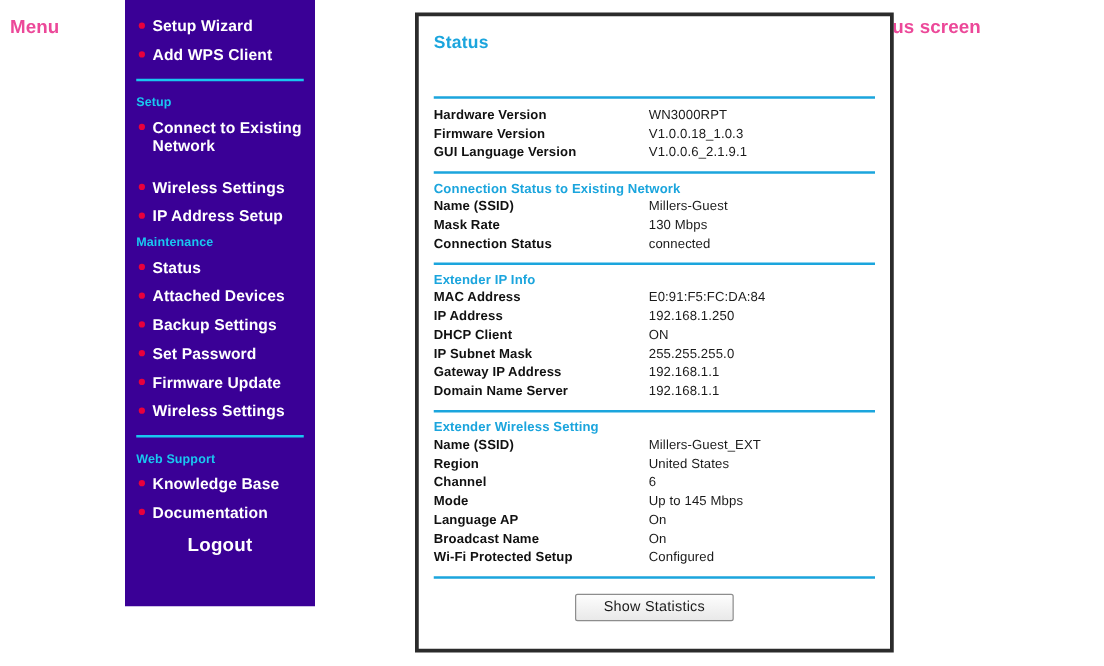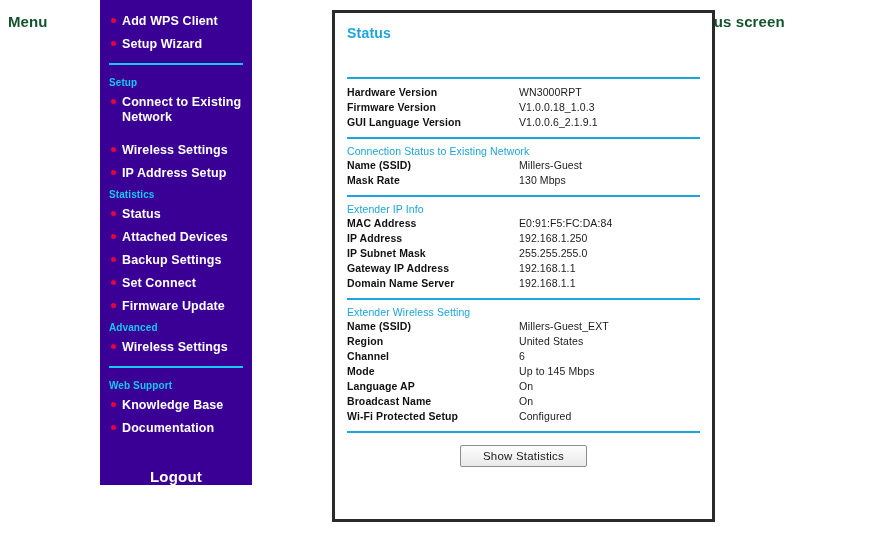--- a/index.html
+++ b/index.html
@@ -14,21 +14,21 @@
     position: relative;
     overflow: hidden;
     -webkit-font-smoothing: antialiased;
   }
 
   
   .caption {
     position: absolute;
     font-weight: bold;
     font-size: 15px;
-    color: #14532d;
+    color: #ec4899;
     letter-spacing: 0.1px;
     white-space: nowrap;
   }
   #caption-menu { left: 8px; top: 13px; }
   #caption-status { left: 685px; top: 13px; }
 
   
   #menu-panel {
     position: absolute;
     left: 100px;
@@ -79,21 +79,21 @@
   .menu-rule {
     height: 2px;
     background: #19c7f0;
     margin: 9px 9px 10px 9px;
   }
   .menu-logout {
     color: #ffffff;
     font-weight: bold;
     font-size: 15px;
     text-align: center;
-    margin-top: 30px;
+    margin-top: 8px;
     letter-spacing: 0.2px;
   }
 
   
   #status-panel {
     position: absolute;
     left: 332px;
     top: 10px;
     width: 383px;
     height: 512px;
@@ -118,21 +118,21 @@
     background: #1ba5dd;
     margin: 0;
   }
   .hr-blue.top-gap { margin-top: 36px; }
   .section {
     margin: 0;
     padding: 6px 0 7px 0;
   }
   .section-head {
     color: #1ba5dd;
-    font-weight: normal;
+    font-weight: bold;
     font-size: 10.5px;
     letter-spacing: 0.1px;
     margin: 0 0 1px 0;
   }
   .row {
     display: flex;
     align-items: center;
     line-height: 15px;
     font-size: 10.5px;
   }
@@ -165,34 +165,33 @@
 </style>
 </head>
 <body>
 
 <div class="caption" id="caption-menu">Menu</div>
 
 <div class="caption" id="caption-status">Status screen</div>
 
 <div id="menu-panel">
   <div class="menu-inner" id="menu-inner">
+      <div class="menu-link">Setup Wizard</div>
       <div class="menu-link">Add WPS Client</div>
-      <div class="menu-link">Setup Wizard</div>
       <div class="menu-rule"></div>
       <div class="menu-head">Setup</div>
       <div class="menu-link wrap">Connect to Existing Network</div>
       <div class="menu-link">Wireless Settings</div>
       <div class="menu-link">IP Address Setup</div>
-      <div class="menu-head">Statistics</div>
+      <div class="menu-head">Maintenance</div>
       <div class="menu-link">Status</div>
       <div class="menu-link">Attached Devices</div>
       <div class="menu-link">Backup Settings</div>
-      <div class="menu-link">Set Connect</div>
+      <div class="menu-link">Set Password</div>
       <div class="menu-link">Firmware Update</div>
-      <div class="menu-head">Advanced</div>
       <div class="menu-link">Wireless Settings</div>
       <div class="menu-rule"></div>
       <div class="menu-head">Web Support</div>
       <div class="menu-link">Knowledge Base</div>
       <div class="menu-link">Documentation</div>
       <div class="menu-logout">Logout</div>
     </div>
 </div>
 
 <div id="status-panel">
@@ -218,31 +217,39 @@
         <div class="section">
           <div class="section-head">Connection Status to Existing Network</div>
           <div class="row">
             <div class="lbl">Name (SSID)</div>
             <div class="val">Millers-Guest</div>
           </div>
           <div class="row">
             <div class="lbl">Mask Rate</div>
             <div class="val">130 Mbps</div>
           </div>
+          <div class="row">
+            <div class="lbl">Connection Status</div>
+            <div class="val">connected</div>
+          </div>
         </div>
         <div class="hr-blue"></div>
         <div class="section">
           <div class="section-head">Extender IP Info</div>
           <div class="row">
             <div class="lbl">MAC Address</div>
             <div class="val">E0:91:F5:FC:DA:84</div>
           </div>
           <div class="row">
             <div class="lbl">IP Address</div>
             <div class="val">192.168.1.250</div>
+          </div>
+          <div class="row">
+            <div class="lbl">DHCP Client</div>
+            <div class="val">ON</div>
           </div>
           <div class="row">
             <div class="lbl">IP Subnet Mask</div>
             <div class="val">255.255.255.0</div>
           </div>
           <div class="row">
             <div class="lbl">Gateway IP Address</div>
             <div class="val">192.168.1.1</div>
           </div>
           <div class="row">

